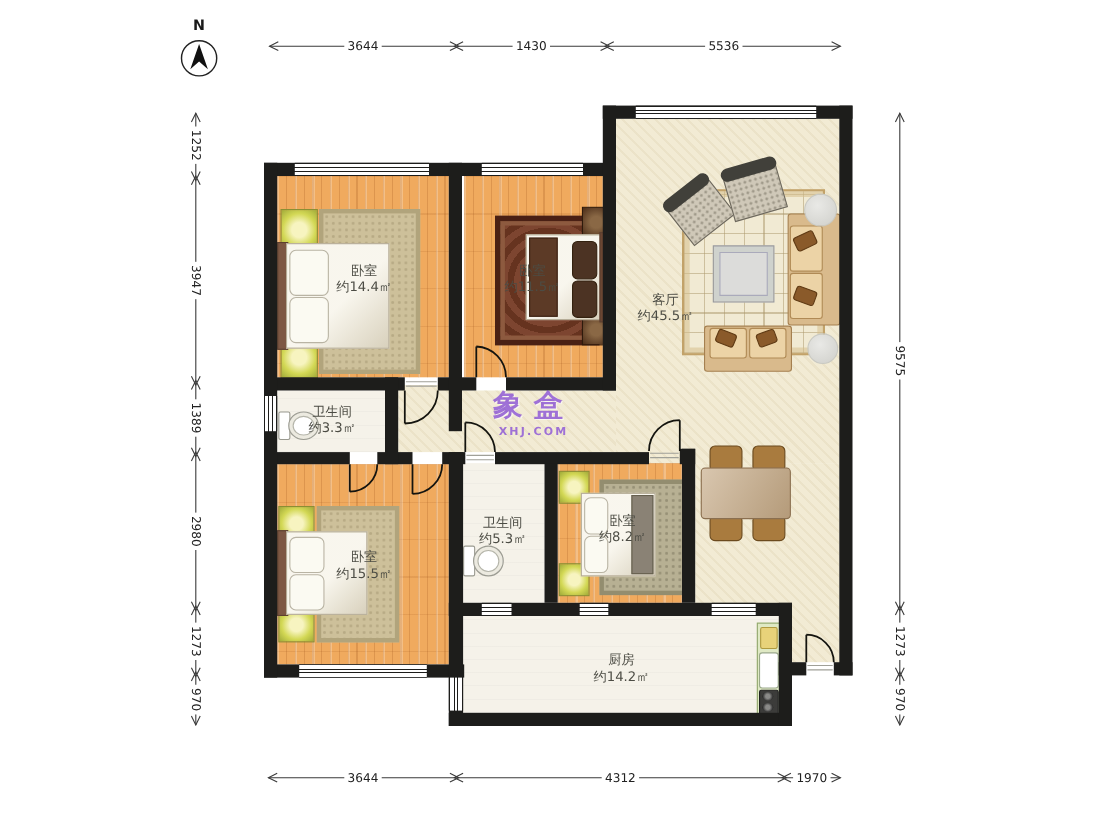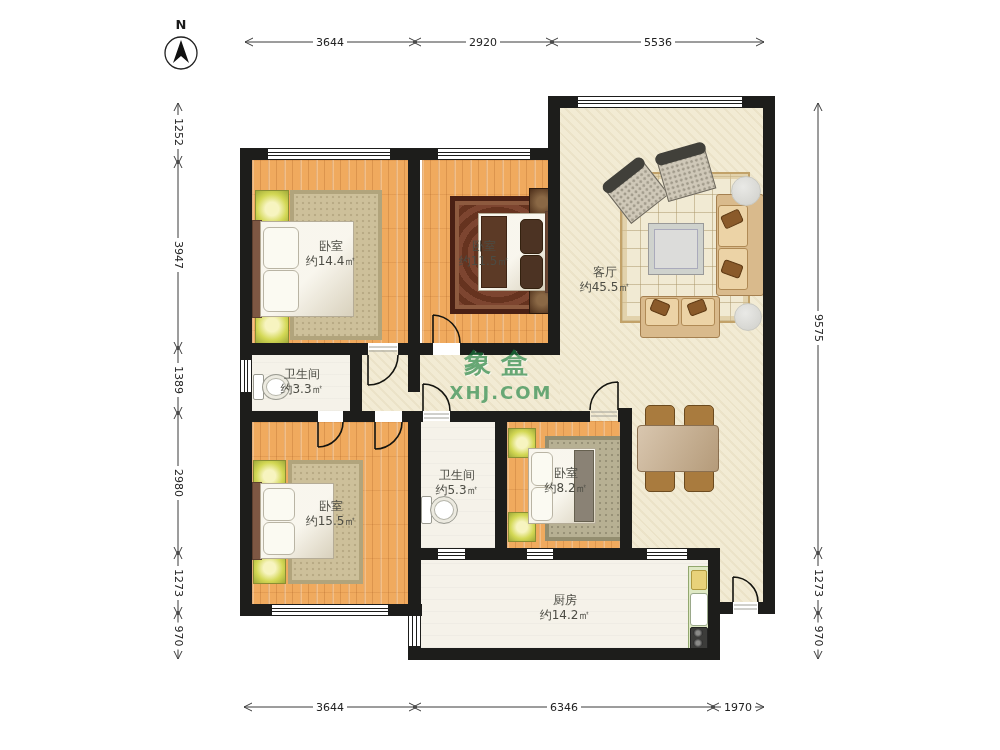--- a/index.html
+++ b/index.html
@@ -64,24 +64,24 @@
   .board{position:absolute;background:#e8d27a;border:1px solid #b09a40;border-radius:2px;}
   
   .room-label{position:absolute;transform:translate(-50%,-50%);text-align:center;
       font-size:12px;line-height:1.25;color:#4c4c44;white-space:nowrap;z-index:40;}
   .room-label span{display:block;}
   .dim{position:absolute;font-size:11px;color:#222;background:#fff;padding:0 3px;
       transform:translate(-50%,-50%);white-space:nowrap;z-index:60;}
   .dim.v{transform:translate(-50%,-50%) rotate(90deg);}
   .north-n{position:absolute;font-size:13px;font-weight:bold;color:#1a1a1a;
       transform:translate(-50%,-50%);z-index:60;}
-  .watermark{position:absolute;left:501px;top:374px;transform:translate(-50%,-50%);
-      text-align:center;color:#15803d;opacity:.62;z-index:50;}
+  .watermark{position:absolute;left:485px;top:374px;transform:translate(-50%,-50%);
+      text-align:center;color:#6d28d9;opacity:.62;z-index:50;}
   .wm-brand{display:block;font-size:27px;font-weight:bold;letter-spacing:10px;text-shadow:1px 1px 0 #fff;}
-  .wm-site{display:block;font-size:18px;font-weight:bold;letter-spacing:2px;margin-top:1px;}
+  .wm-site{display:block;font-size:10px;font-weight:bold;letter-spacing:2px;margin-top:1px;}
   svg.overlay{position:absolute;left:0;top:0;z-index:55;pointer-events:none;} .layer-floor{z-index:1;} .layer-furn{z-index:10;}
   .wall,.win-h,.win-v{z-index:20;}
 </style>
 </head>
 <body>
 
 <div id="stage">
 
   <div class="floor-wood layer-floor" style="left:252px;top:160px;width:156px;height:183px;"></div>
   <div class="floor-wood layer-floor" style="left:422px;top:160px;width:126px;height:183px;"></div>
@@ -285,24 +285,24 @@
   </div>
 
   <div class="watermark">
     <span class="wm-brand">象盒</span>
     <span class="wm-site">XHJ.COM</span>
   </div>
 
   <span class="north-n" style="left:181px;top:24px;">N</span>
 
   <span class="dim" style="left:330px;top:42px;">3644</span>
-  <span class="dim" style="left:483px;top:42px;">2920</span>
+  <span class="dim" style="left:483px;top:42px;">1430</span>
   <span class="dim" style="left:658px;top:42px;">5536</span>
   <span class="dim" style="left:330px;top:707px;">3644</span>
-  <span class="dim" style="left:564px;top:707px;">6346</span>
+  <span class="dim" style="left:564px;top:707px;">4312</span>
   <span class="dim" style="left:738px;top:707px;">1970</span>
   <span class="dim v" style="left:178px;top:132px;">1252</span>
   <span class="dim v" style="left:178px;top:255px;">3947</span>
   <span class="dim v" style="left:178px;top:380px;">1389</span>
   <span class="dim v" style="left:178px;top:483px;">2980</span>
   <span class="dim v" style="left:178px;top:583px;">1273</span>
   <span class="dim v" style="left:178px;top:636px;">970</span>
   <span class="dim v" style="left:818px;top:328px;">9575</span>
   <span class="dim v" style="left:818px;top:583px;">1273</span>
   <span class="dim v" style="left:818px;top:636px;">970</span>

